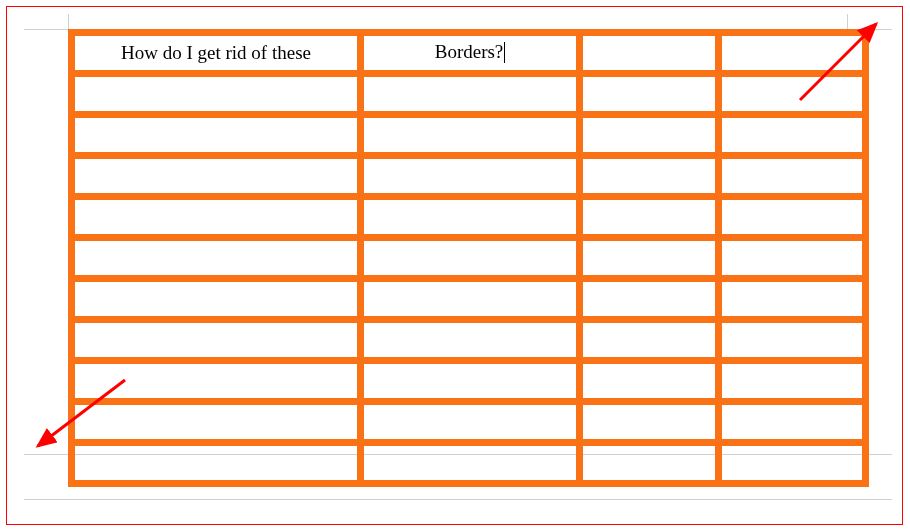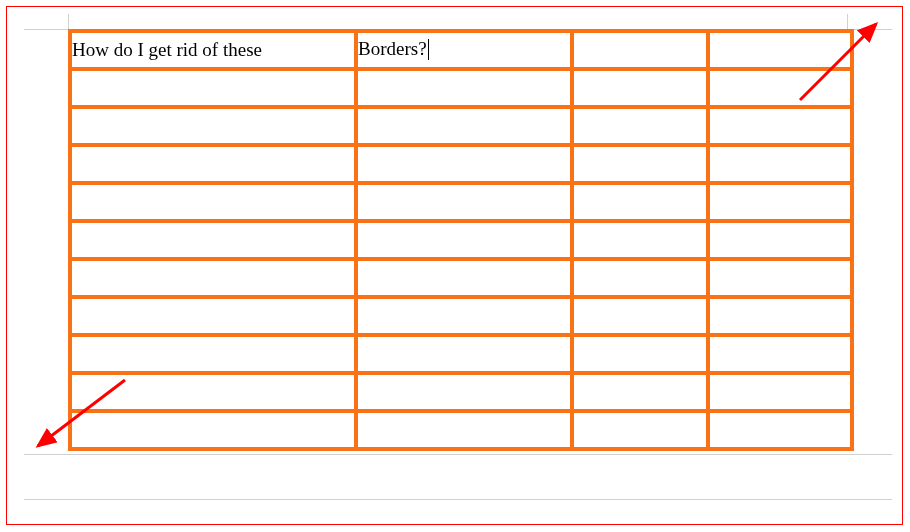--- a/index.html
+++ b/index.html
@@ -5,21 +5,21 @@
   html,body{margin:0;padding:0;width:910px;height:532px;background:#fff;font-family:"Times New Roman",serif;font-size:19px;color:#000;overflow:hidden}
   .outer-border{position:absolute;left:6px;top:6px;width:897px;height:519px;border:1px solid #f00;box-sizing:border-box}
   .crop-mark{position:absolute;background:#d0d0d0}
   .crop-tl-h{left:24px;top:29px;width:44px;height:1px}
   .crop-tl-v{left:68px;top:14px;width:1px;height:16px}
   .crop-tr-h{left:848px;top:29px;width:44px;height:1px}
   .crop-tr-v{left:847px;top:14px;width:1px;height:16px}
   .h-rule{position:absolute;left:24px;top:454px;width:868px;height:1px;background:#d0d0d0}
   .h-rule2{position:absolute;left:24px;top:499px;width:868px;height:1px;background:#d0d0d0}
   .doc-table{position:absolute;left:68px;top:29px;border-collapse:collapse}
-  .doc-table td{border:4px solid #f97316;height:34px;padding:0;vertical-align:middle;text-align:left}
+  .doc-table td{border:7px solid #f97316;height:34px;padding:0;vertical-align:middle;text-align:center}
   .c1{width:282px}
   .c2{width:212px}
   .c3{width:132px}
   .c4{width:140px}
   .r1{height:30px}
   .cursor{display:inline-block;width:1px;height:21px;background:#000;vertical-align:middle;margin-left:1px;position:relative;top:-2px}
   svg.arrows{position:absolute;left:0;top:0;width:910px;height:532px;pointer-events:none}
 </style>
 </head>
 <body>

